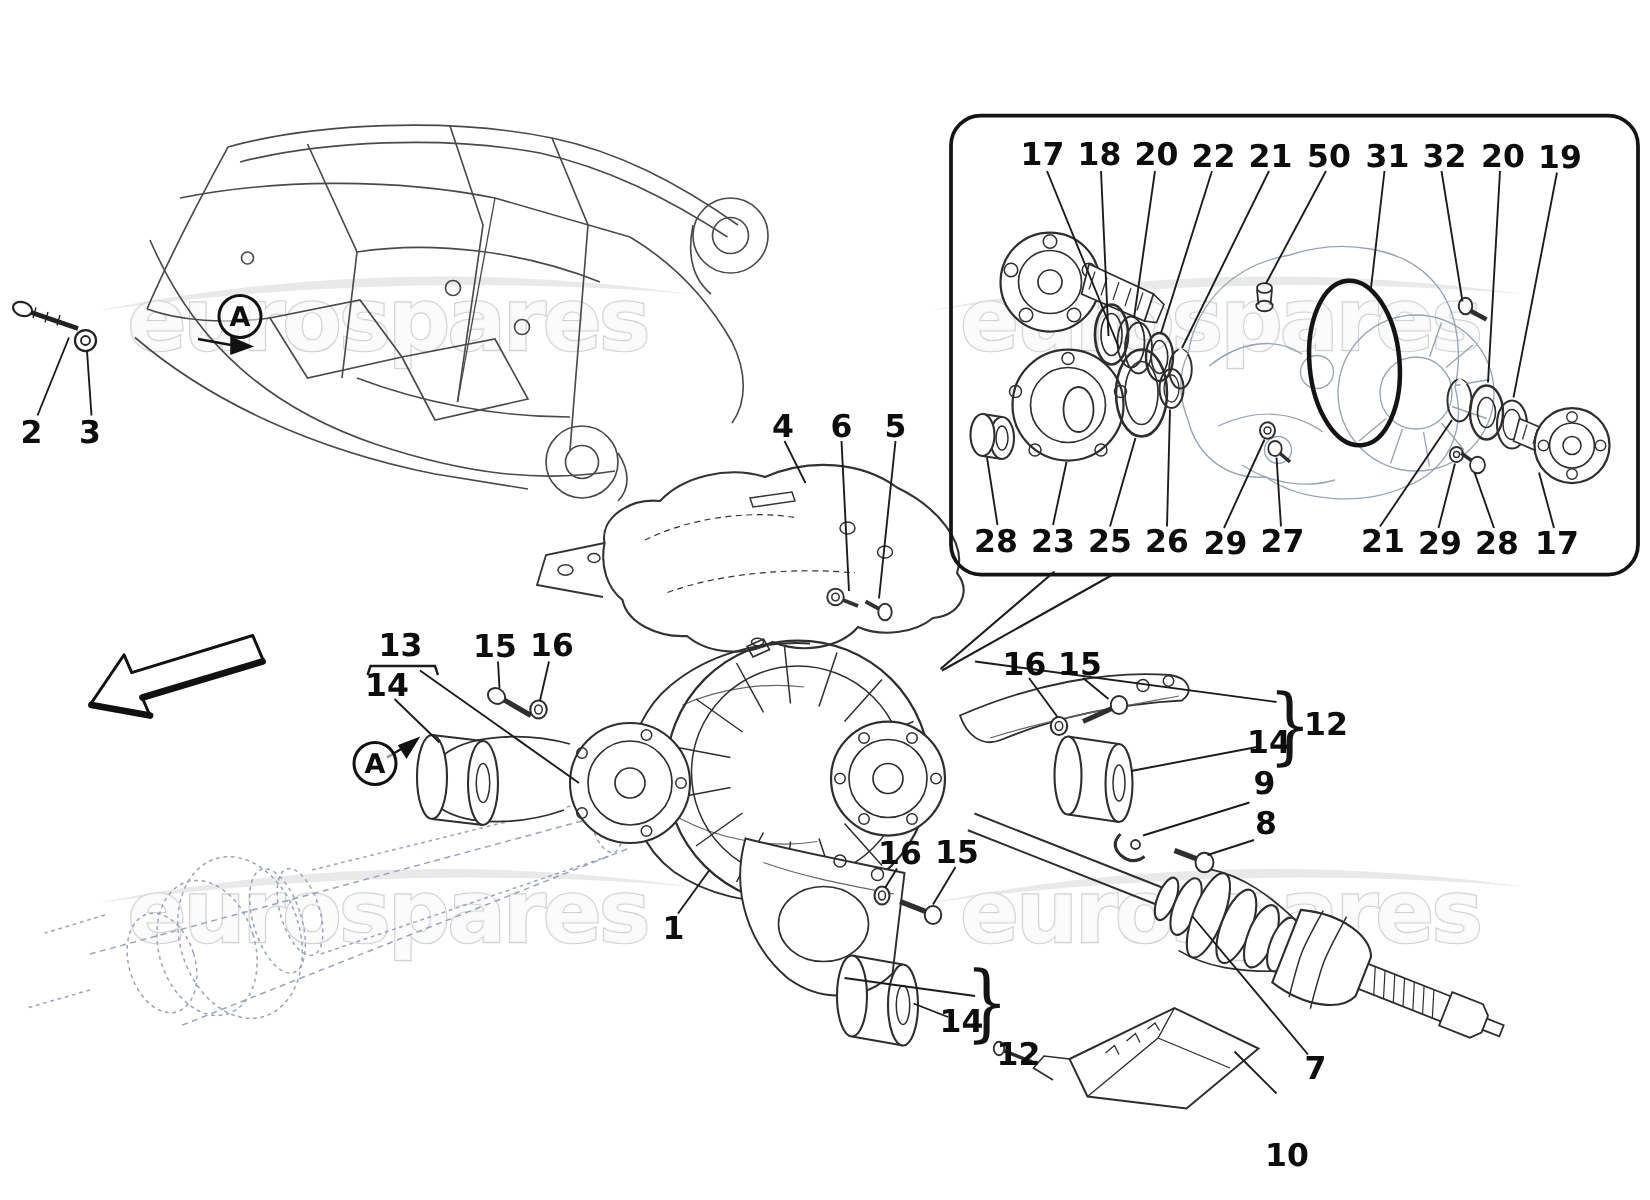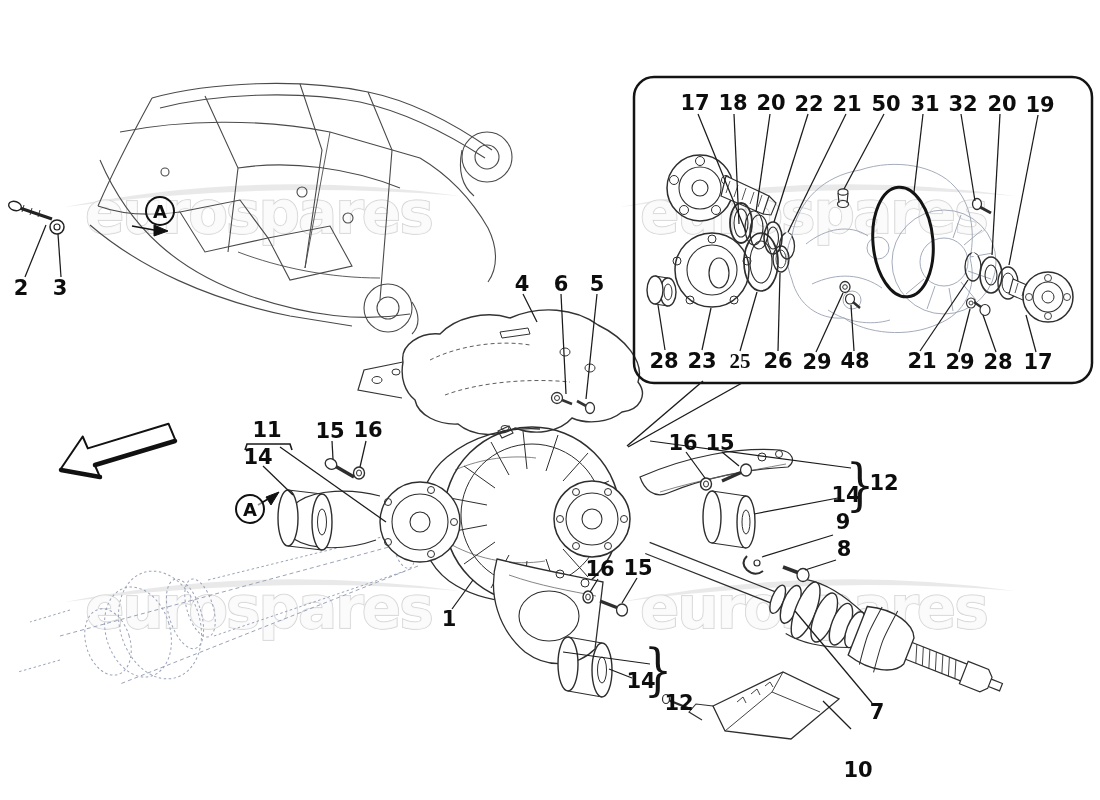--- a/index.html
+++ b/index.html
@@ -374,21 +374,21 @@
 </svg>
 
 <div class="callouts">
 
 <span class="callout" style="left: 21px; top: 288px;">2</span>
       <span class="callout" style="left: 60px; top: 288px;">3</span>
       <span class="callout circled" style="left: 160px; top: 211px;">A</span>
       <span class="callout" style="left: 522px; top: 284px;">4</span>
       <span class="callout" style="left: 561px; top: 284px;">6</span>
       <span class="callout" style="left: 597px; top: 284px;">5</span>
-      <span class="callout" style="left: 267px; top: 430px;">11</span>
+      <span class="callout" style="left: 267px; top: 430px;">13</span>
       <span class="callout" style="left: 258px; top: 457px;">14</span>
       <span class="callout" style="left: 330px; top: 431px;">15</span>
       <span class="callout" style="left: 368px; top: 430px;">16</span>
       <span class="callout circled" style="left: 250px; top: 509px;">A</span>
       <span class="callout" style="left: 683px; top: 443px;">16</span>
       <span class="callout" style="left: 720px; top: 443px;">15</span>
       <span class="callout" style="left: 884px; top: 483px;">12</span>
       <span class="callout" style="left: 846px; top: 495px;">14</span>
       <span class="callout" style="left: 843px; top: 522px;">9</span>
       <span class="callout" style="left: 844px; top: 549px;">8</span>
@@ -404,24 +404,24 @@
       <span class="callout" style="left: 771px; top: 103px;">20</span>
       <span class="callout" style="left: 809px; top: 104px;">22</span>
       <span class="callout" style="left: 847px; top: 104px;">21</span>
       <span class="callout" style="left: 886px; top: 104px;">50</span>
       <span class="callout" style="left: 925px; top: 104px;">31</span>
       <span class="callout" style="left: 963px; top: 104px;">32</span>
       <span class="callout" style="left: 1002px; top: 104px;">20</span>
       <span class="callout" style="left: 1040px; top: 105px;">19</span>
       <span class="callout" style="left: 664px; top: 361px;">28</span>
       <span class="callout" style="left: 702px; top: 361px;">23</span>
-      <span class="callout" style="left: 740px; top: 361px; font-family: Liberation Serif, serif;">25</span>
+      <span class="callout" style="left: 740px; top: 361px;">25</span>
       <span class="callout" style="left: 778px; top: 361px;">26</span>
       <span class="callout" style="left: 817px; top: 362px;">29</span>
-      <span class="callout" style="left: 855px; top: 361px;">48</span>
+      <span class="callout" style="left: 855px; top: 361px;">27</span>
       <span class="callout" style="left: 922px; top: 361px;">21</span>
       <span class="callout" style="left: 960px; top: 362px;">29</span>
       <span class="callout" style="left: 998px; top: 362px;">28</span>
       <span class="callout" style="left: 1038px; top: 362px;">17</span>
       <span class="callout brace" style="left: 860px; top: 484px;">}</span>
       <span class="callout brace" style="left: 658px; top: 669px;">}</span>
     </div>
 </div>
 
 </body></html>

